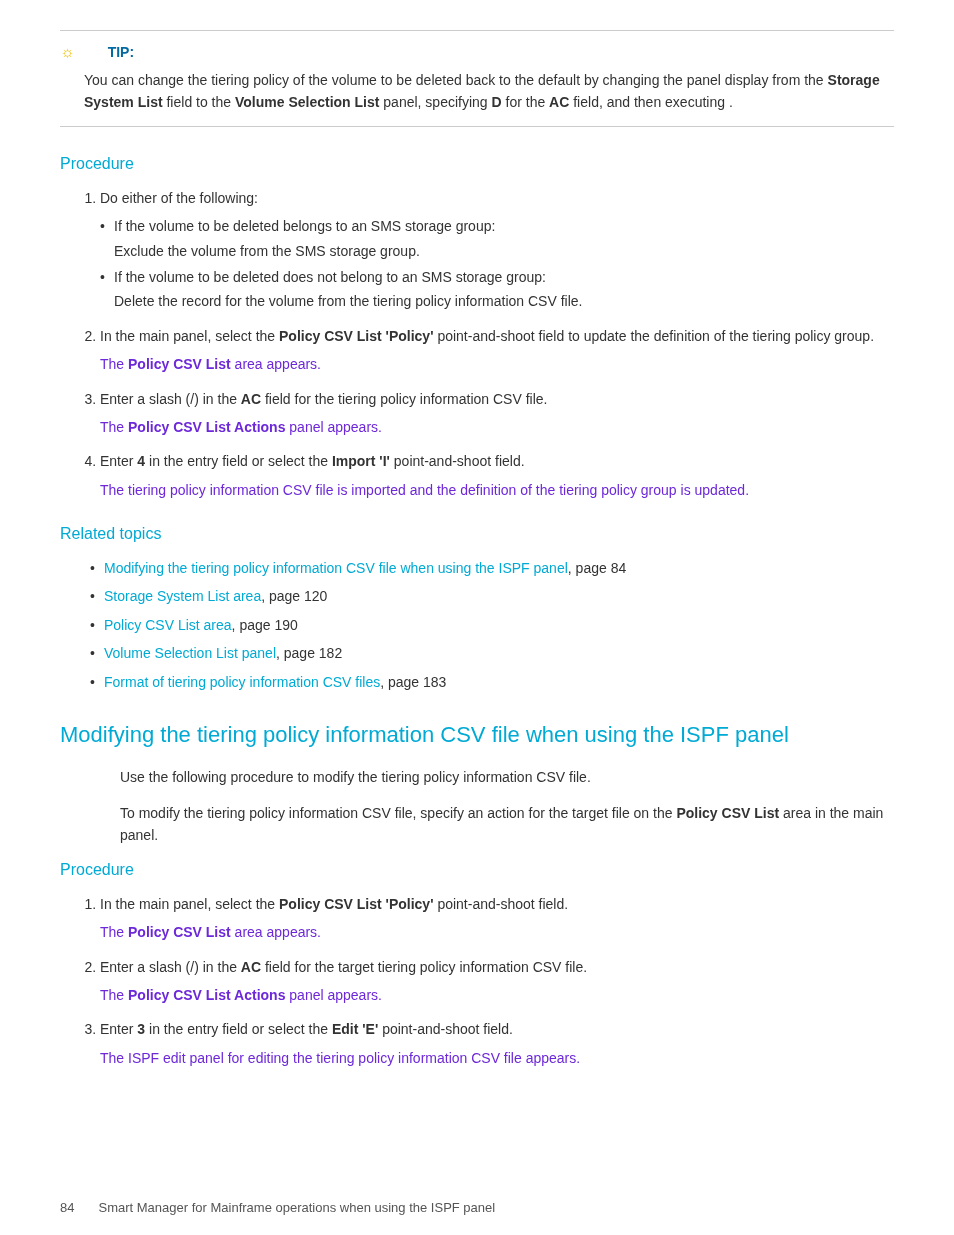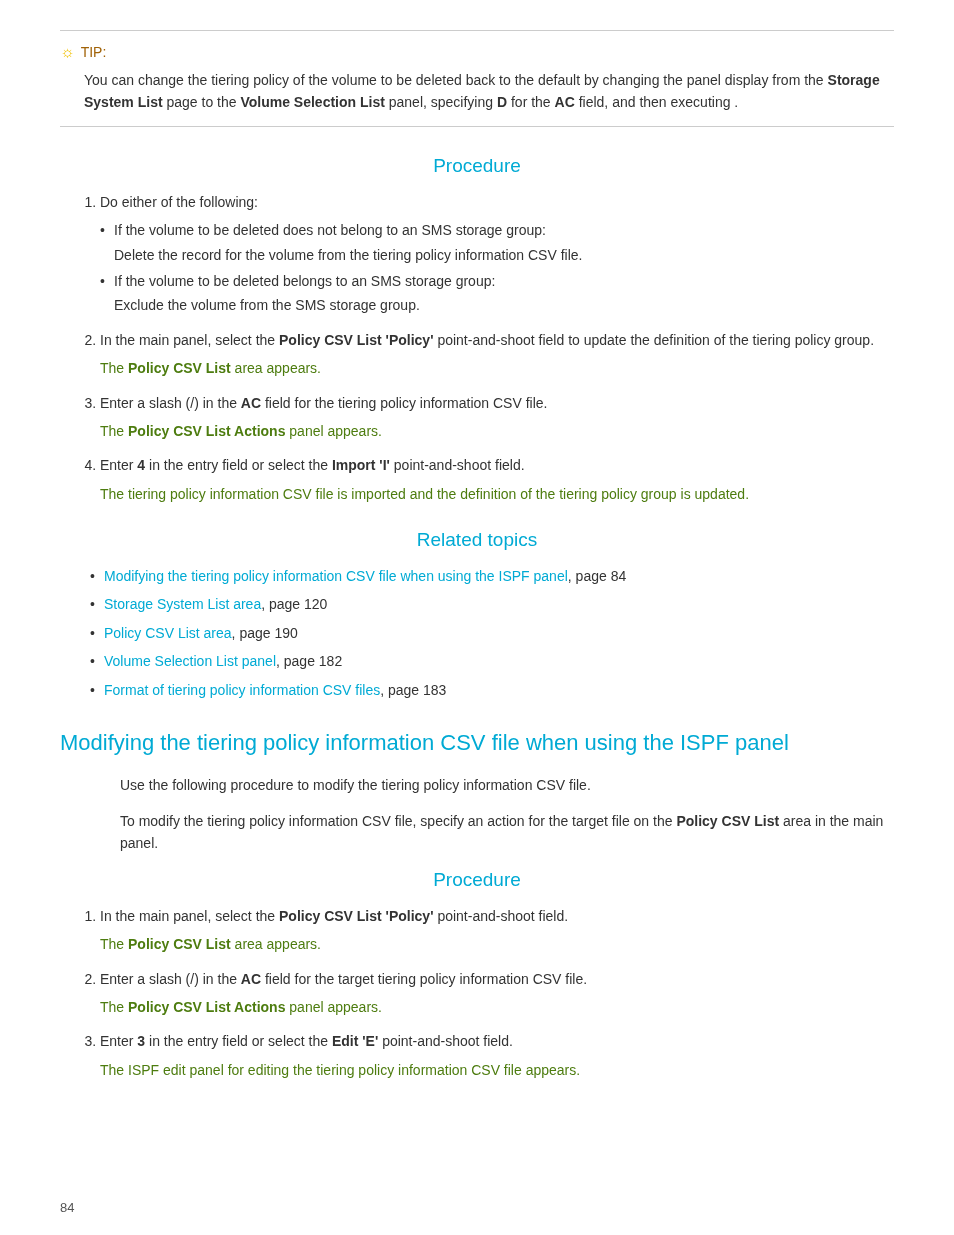--- a/index.html
+++ b/index.html
@@ -31,40 +31,40 @@
       display: flex;
       align-items: center;
       margin-bottom: 8px;
     }
     .tip-icon {
       color: #f0c000;
       font-size: 16px;
       margin-right: 6px;
     }
     .tip-label {
-      color: #a16207;
-      font-weight: normal;
+      color: #0369a1;
+      font-weight: bold;
       font-size: 14px;
+      margin-left: 27px;
     }
     .tip-content {
       margin-left: 24px;
       font-size: 14px;
       line-height: 1.6;
       color: #333;
     }
     .tip-content .bold {
       font-weight: bold;
     }
     .section-heading {
       color: #00aad4;
-      font-size: 19px;
+      font-size: 16px;
       font-weight: normal;
       margin-bottom: 14px;
       margin-top: 8px;
-      text-align: center;
     }
     .big-heading {
       color: #00aad4;
       font-size: 22px;
       font-weight: normal;
       margin-bottom: 16px;
       margin-top: 8px;
       line-height: 1.3;
     }
     .procedure-section {
@@ -78,21 +78,21 @@
       margin-bottom: 12px;
       line-height: 1.6;
     }
     .bold {
       font-weight: bold;
     }
     .note-line {
       margin-left: 40px;
       margin-bottom: 12px;
       line-height: 1.6;
-      color: #4d7c0f;
+      color: #6d28d9;
     }
     .related-topics {
       margin-bottom: 28px;
     }
     .related-list {
       margin-left: 30px;
       list-style: none;
     }
     .related-list li {
       margin-bottom: 6px;
@@ -166,46 +166,46 @@
 <div class="page">
 
   <div class="tip-box">
     <div class="tip-header">
       <span class="tip-icon">☼</span>
       <span class="tip-label">TIP:</span>
     </div>
     <div class="tip-content">
       <span>You can change the tiering policy of the volume to be deleted back to the default by changing the panel display from the</span>
       <span class="bold">Storage System List</span>
-      <span>page to the</span>
+      <span>field to the</span>
       <span class="bold">Volume Selection List</span>
       <span>panel, specifying</span>
       <span class="bold">D</span>
       <span>for the</span>
       <span class="bold">AC</span>
       <span>field, and then executing</span>
       <span>.</span>
     </div>
   </div>
 
   <div class="procedure-section">
     <h2 class="section-heading">Procedure</h2>
     <ol class="ordered-list">
 
       <li>
         <span>Do either of the following:</span>
         <ul class="sub-bullet-list">
           <li>
+            If the volume to be deleted belongs to an SMS storage group:<br>
+            <span class="sub-note-block">Exclude the volume from the SMS storage group.</span>
+          </li>
+          <li>
             If the volume to be deleted does not belong to an SMS storage group:<br>
             <span class="sub-note-block">Delete the record for the volume from the tiering policy information CSV file.</span>
           </li>
-          <li>
-            If the volume to be deleted belongs to an SMS storage group:<br>
-            <span class="sub-note-block">Exclude the volume from the SMS storage group.</span>
-          </li>
         </ul>
       </li>
 
       <li>
         <span>In the main panel, select the <strong>Policy CSV List 'Policy'</strong> point-and-shoot field to update the definition of the tiering policy group.</span>
         <div class="note-line" style="margin-left:0; margin-top:6px;">The <strong>Policy CSV List</strong> area appears.</div>
       </li>
 
       <li>
         <span>Enter a slash (/) in the <strong>AC</strong> field for the tiering policy information CSV file.</span>
@@ -265,15 +265,16 @@
       <li>
         <span>Enter <strong>3</strong> in the entry field or select the <strong>Edit 'E'</strong> point-and-shoot field.</span>
         <div class="note-line" style="margin-left:0; margin-top:6px;">The ISPF edit panel for editing the tiering policy information CSV file appears.</div>
       </li>
 
     </ol>
   </div>
 
   <div class="footer-bar">
     <span class="footer-number">84</span>
+    <span class="footer-text">Smart Manager for Mainframe operations when using the ISPF panel</span>
   </div>
 
 </div>
 
 </body></html>

